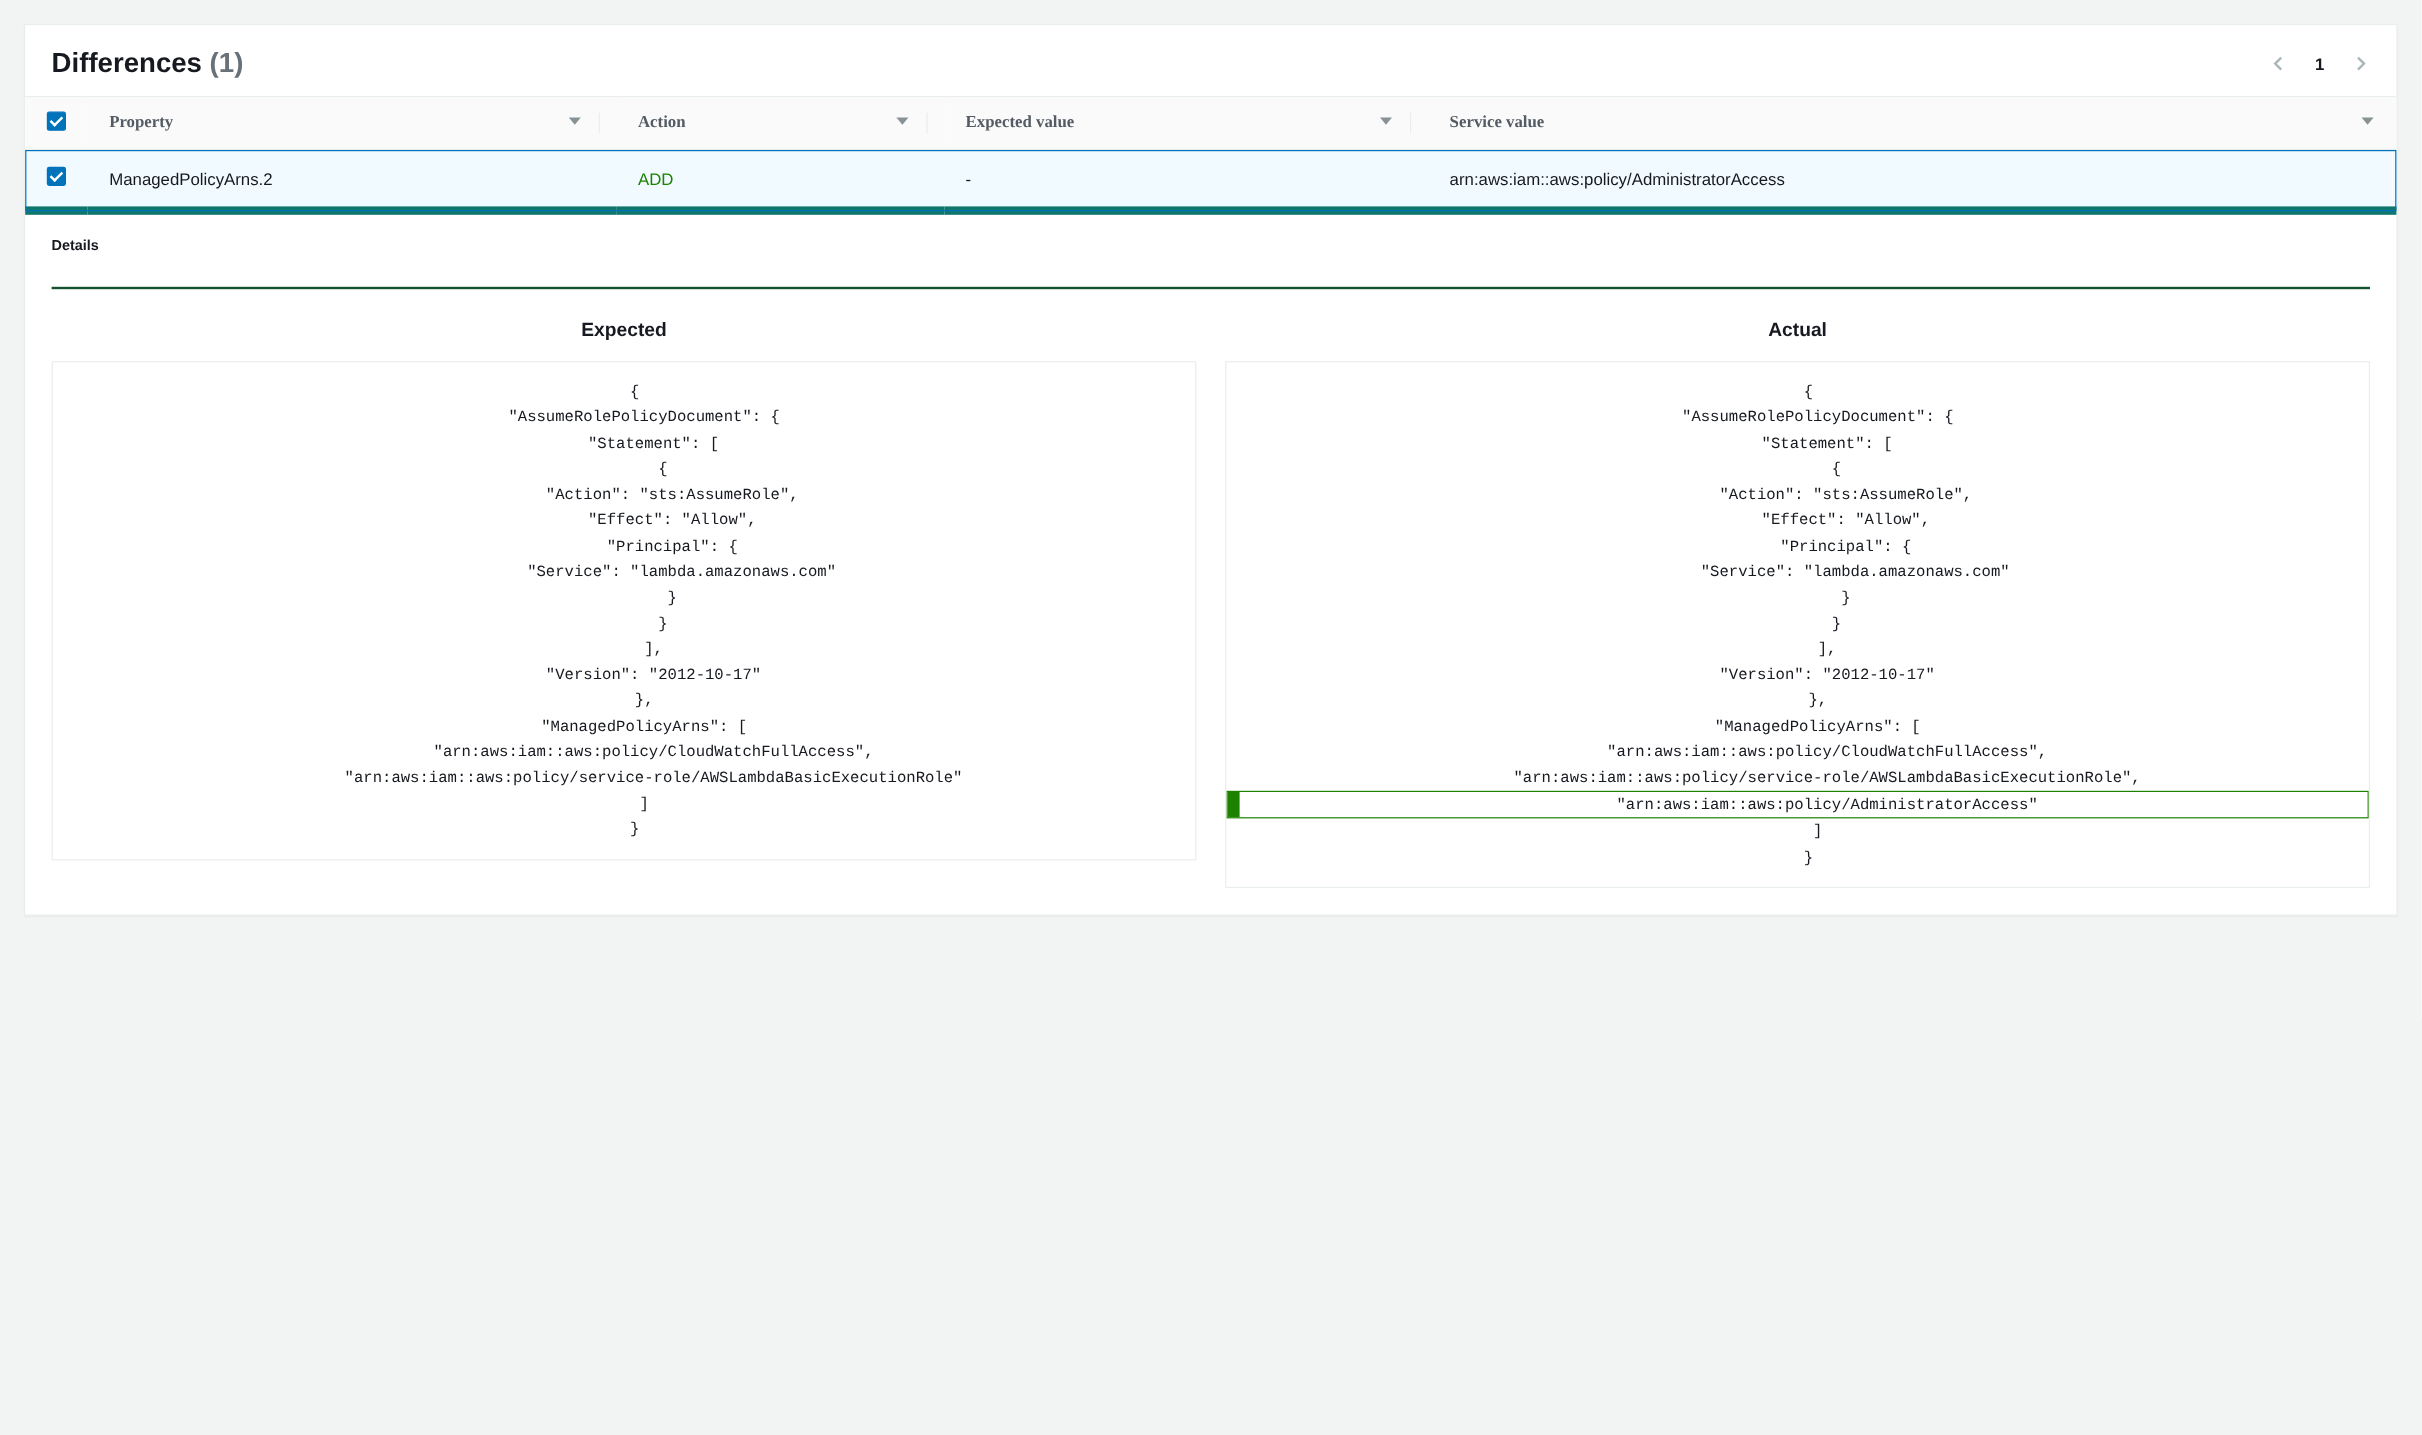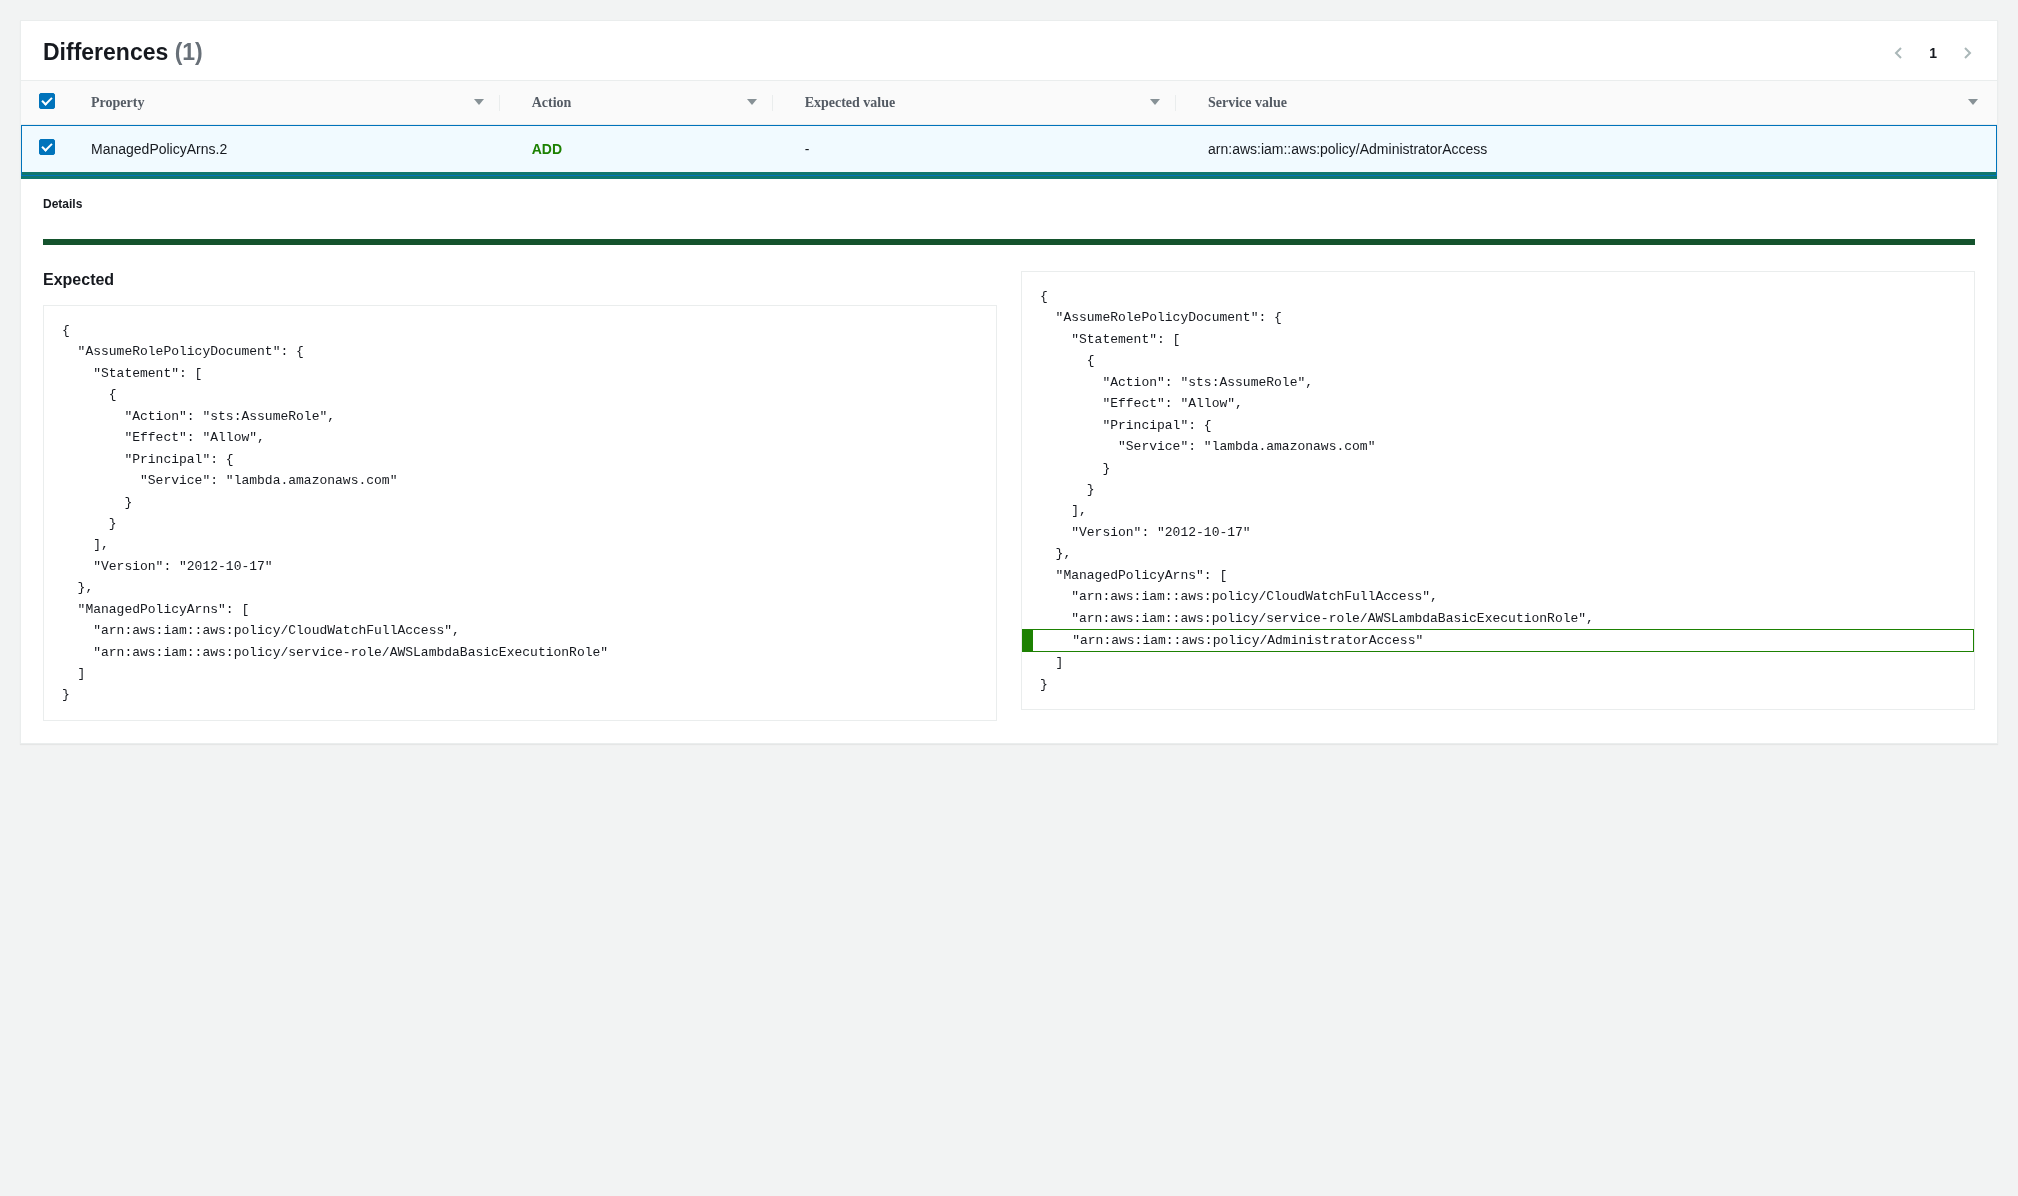--- a/index.html
+++ b/index.html
@@ -82,21 +82,21 @@
     background: #f1faff;
     outline: 1px solid #0073bb;
     outline-offset: -1px;
   }
   table.differences tbody td {
     padding: 14px 18px;
     font-size: 14px;
     color: #16191f;
     border-bottom: 7px solid #0f766e;
   }
-  .change-add { color: #1d8102; font-weight: 700; }
+  .change-add { color: #1d8102; font-weight: 400; }
 
   
   .chk {
     display:inline-block;
     width:16px;height:16px;
     border:1px solid #0073bb;
     border-radius:2px;
     background:#0073bb;
     position:relative;
     cursor:pointer;
@@ -118,22 +118,23 @@
   }
   .details-title {
     font-size: 12px;
     font-weight: 700;
     margin-bottom: 28px;
   }
   .details-grid {
     display: grid;
     grid-template-columns: 1fr 1fr;
     gap: 24px;
-    border-top: 6px solid #14532d;
+    border-top: 2px solid #14532d;
     padding-top: 26px;
+    text-align: center;
   }
   .code-card h3 {
     margin: 0 0 16px 0;
     font-size: 16px;
     font-weight: 700;
   }
   .code-block {
     border: 1px solid #eaeded;
     padding: 14px 0 14px 0;
     font-family: Menlo, Monaco, Consolas, "Courier New", monospace;
@@ -238,18 +239,19 @@
 
   <div class="details-section">
     <div class="details-title">Details</div>
 
     <div class="details-grid">
       <div class="code-card">
         <h3>Expected</h3>
         <div class="code-block" id="expected-block"><span class="code-line">{</span><span class="code-line">  "AssumeRolePolicyDocument": {</span><span class="code-line">    "Statement": [</span><span class="code-line">      {</span><span class="code-line">        "Action": "sts:AssumeRole",</span><span class="code-line">        "Effect": "Allow",</span><span class="code-line">        "Principal": {</span><span class="code-line">          "Service": "lambda.amazonaws.com"</span><span class="code-line">        }</span><span class="code-line">      }</span><span class="code-line">    ],</span><span class="code-line">    "Version": "2012-10-17"</span><span class="code-line">  },</span><span class="code-line">  "ManagedPolicyArns": [</span><span class="code-line">    "arn:aws:iam::aws:policy/CloudWatchFullAccess",</span><span class="code-line">    "arn:aws:iam::aws:policy/service-role/AWSLambdaBasicExecutionRole"</span><span class="code-line">  ]</span><span class="code-line">}</span></div>
       </div>
       <div class="code-card">
+        <h3>Actual</h3>
         <div class="code-block" id="actual-block"><span class="code-line">{</span><span class="code-line">  "AssumeRolePolicyDocument": {</span><span class="code-line">    "Statement": [</span><span class="code-line">      {</span><span class="code-line">        "Action": "sts:AssumeRole",</span><span class="code-line">        "Effect": "Allow",</span><span class="code-line">        "Principal": {</span><span class="code-line">          "Service": "lambda.amazonaws.com"</span><span class="code-line">        }</span><span class="code-line">      }</span><span class="code-line">    ],</span><span class="code-line">    "Version": "2012-10-17"</span><span class="code-line">  },</span><span class="code-line">  "ManagedPolicyArns": [</span><span class="code-line">    "arn:aws:iam::aws:policy/CloudWatchFullAccess",</span><span class="code-line">    "arn:aws:iam::aws:policy/service-role/AWSLambdaBasicExecutionRole",</span><span class="code-line hlt">    "arn:aws:iam::aws:policy/AdministratorAccess"</span><span class="code-line">  ]</span><span class="code-line">}</span></div>
       </div>
     </div>
   </div>
 
 </div>
 
 </body></html>

